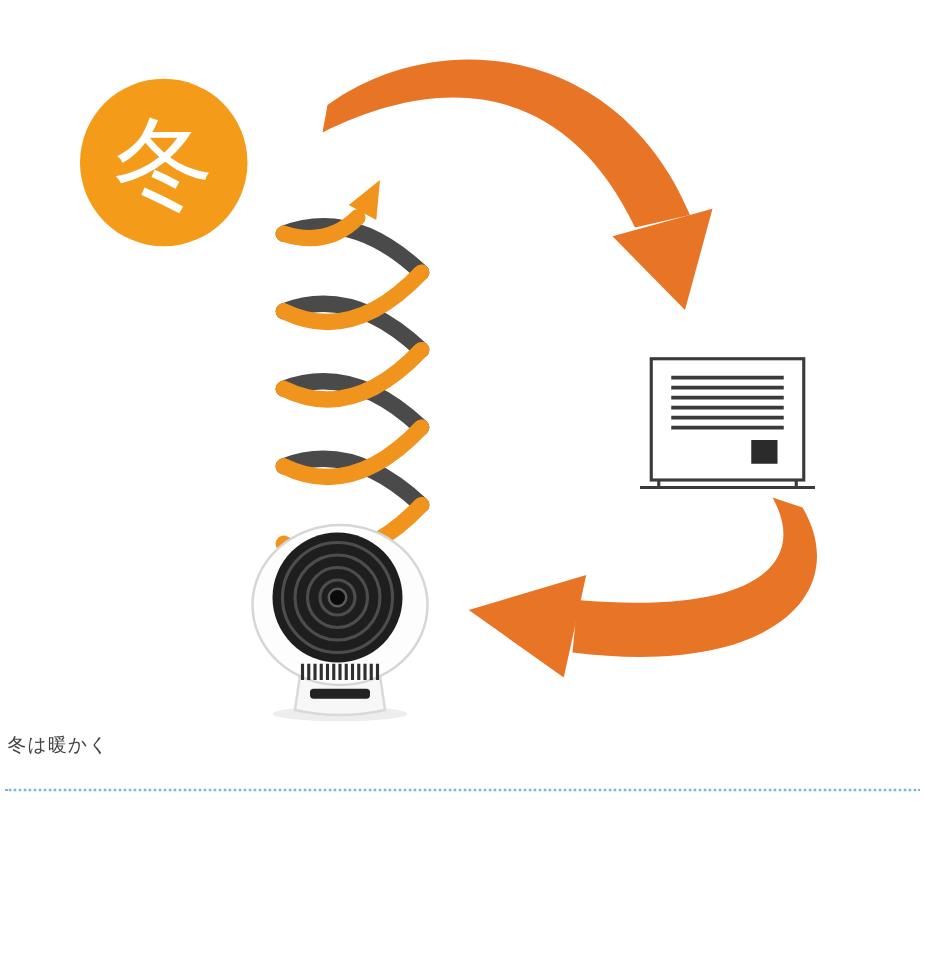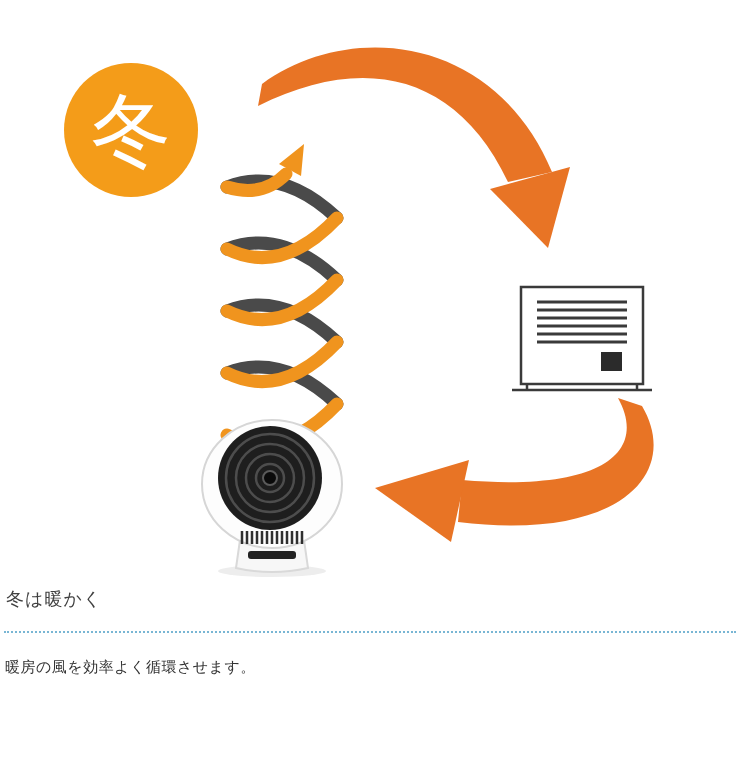--- a/index.html
+++ b/index.html
@@ -1,19 +1,19 @@
 <!DOCTYPE html>
 <html style="--badge-bg: #f49c19; --badge-text: #ffffff; --arrow-orange: #e87425; --spiral-orange: #f0941e; --spiral-dark: #4a4a4a; --heater-line: #3a3a3a; --divider: #79b6d4; --heading-text: #404040; --body-text: #333333; --background: #ffffff;"><head>
 <meta charset="utf-8">
 <style>
   html,body{margin:0;padding:0;background:#fff;}
   body{font-family:"DejaVu Sans","Liberation Sans",sans-serif;}
   .page{position:relative;width:740px;height:780px;background:var(--background,#fff);overflow:hidden;}
   .illustration{position:absolute;left:0;top:0;width:740px;height:578px;}
-  .heading{position:absolute;left:6px;top:587px;margin:0;font-size:18px;font-weight:400;
+  .heading{position:absolute;left:6px;top:587px;margin:0;font-size:15px;font-weight:400;
            color:var(--heading-text,#404040);letter-spacing:1px;}
   .divider{position:absolute;left:4px;right:4px;top:631px;height:0;
            border-top:2px dotted var(--divider,#79b6d4);}
   .description{position:absolute;left:5px;top:658px;margin:0;font-size:15px;
            color:var(--body-text,#333);letter-spacing:0.5px;}
   
   .c-badge{fill:var(--badge-bg,#f49c19);}
   .c-badge-text{fill:var(--badge-text,#ffffff);font-size:80px;}
   .c-arrow{fill:var(--arrow-orange,#e87425);}
   .sp-o{stroke:var(--spiral-orange,#f0941e);}
@@ -103,15 +103,14 @@
           <circle cx="270" cy="478" r="7" fill="#0a0a0a" stroke="#5a5a5a" stroke-width="2"></circle>
         </g>
       </g>
     </svg>
   </div>
 
   <h2 class="heading">冬は暖かく</h2>
 
   <div class="divider"></div>
 
-  <p class="description">暖房の風を効率よく循環させます。</p>
 
 </div>
 
 </body></html>

